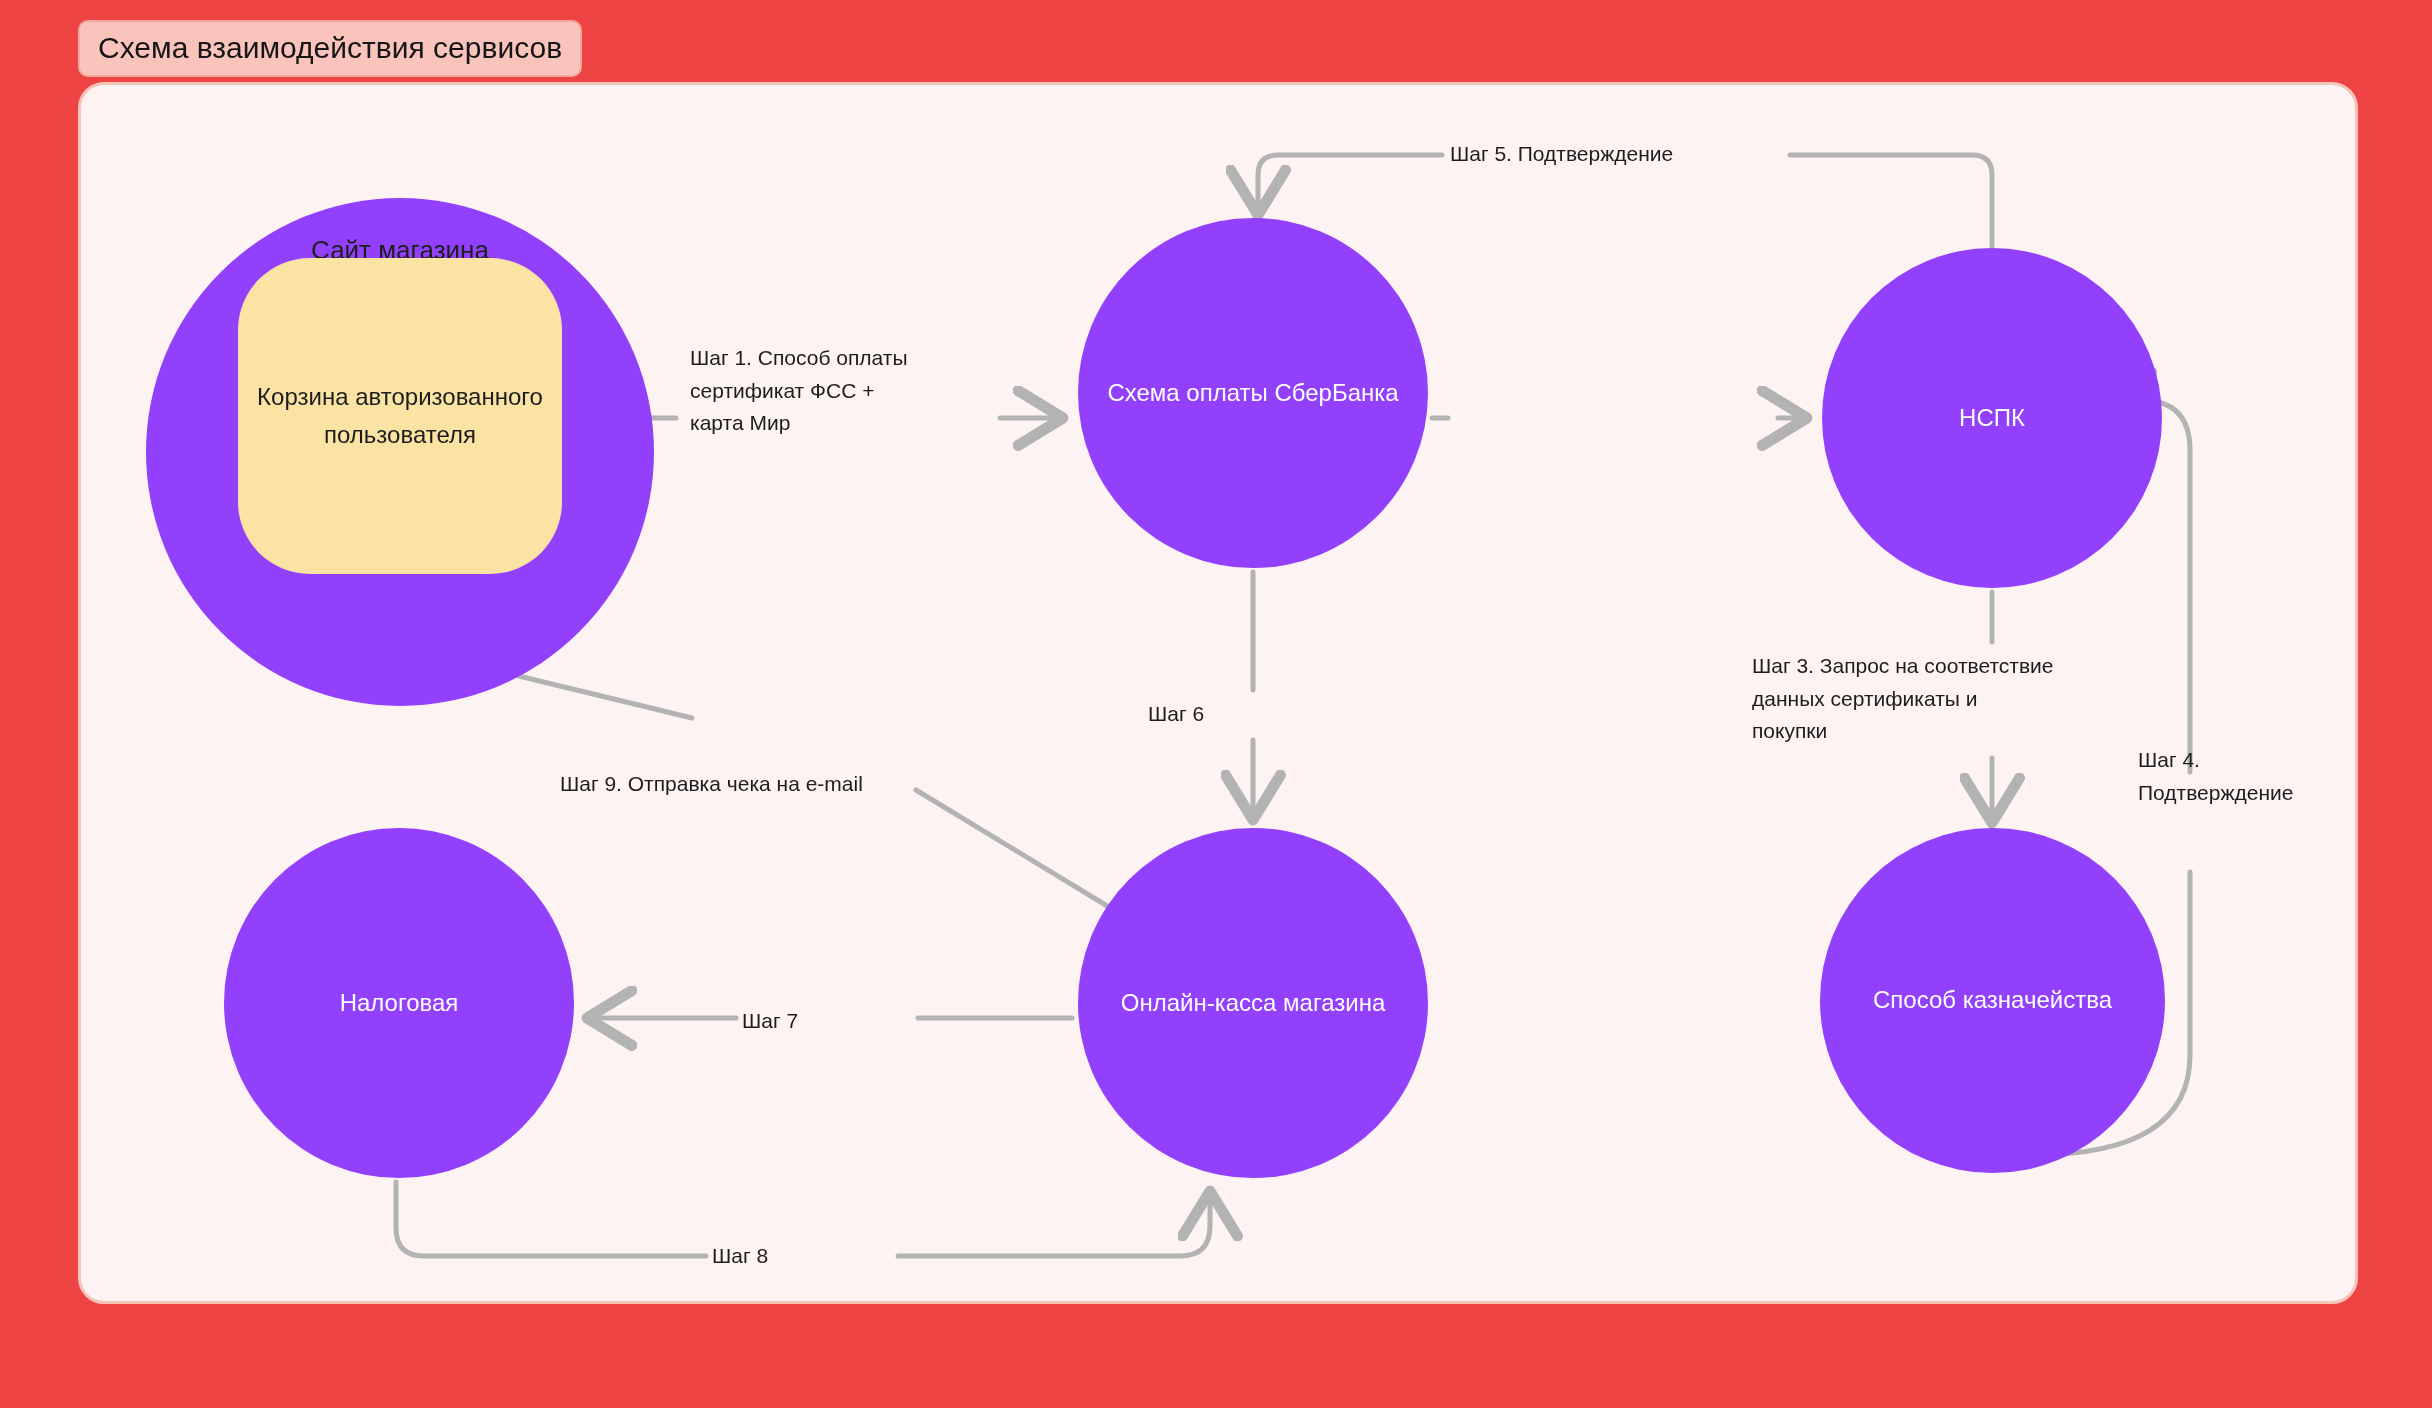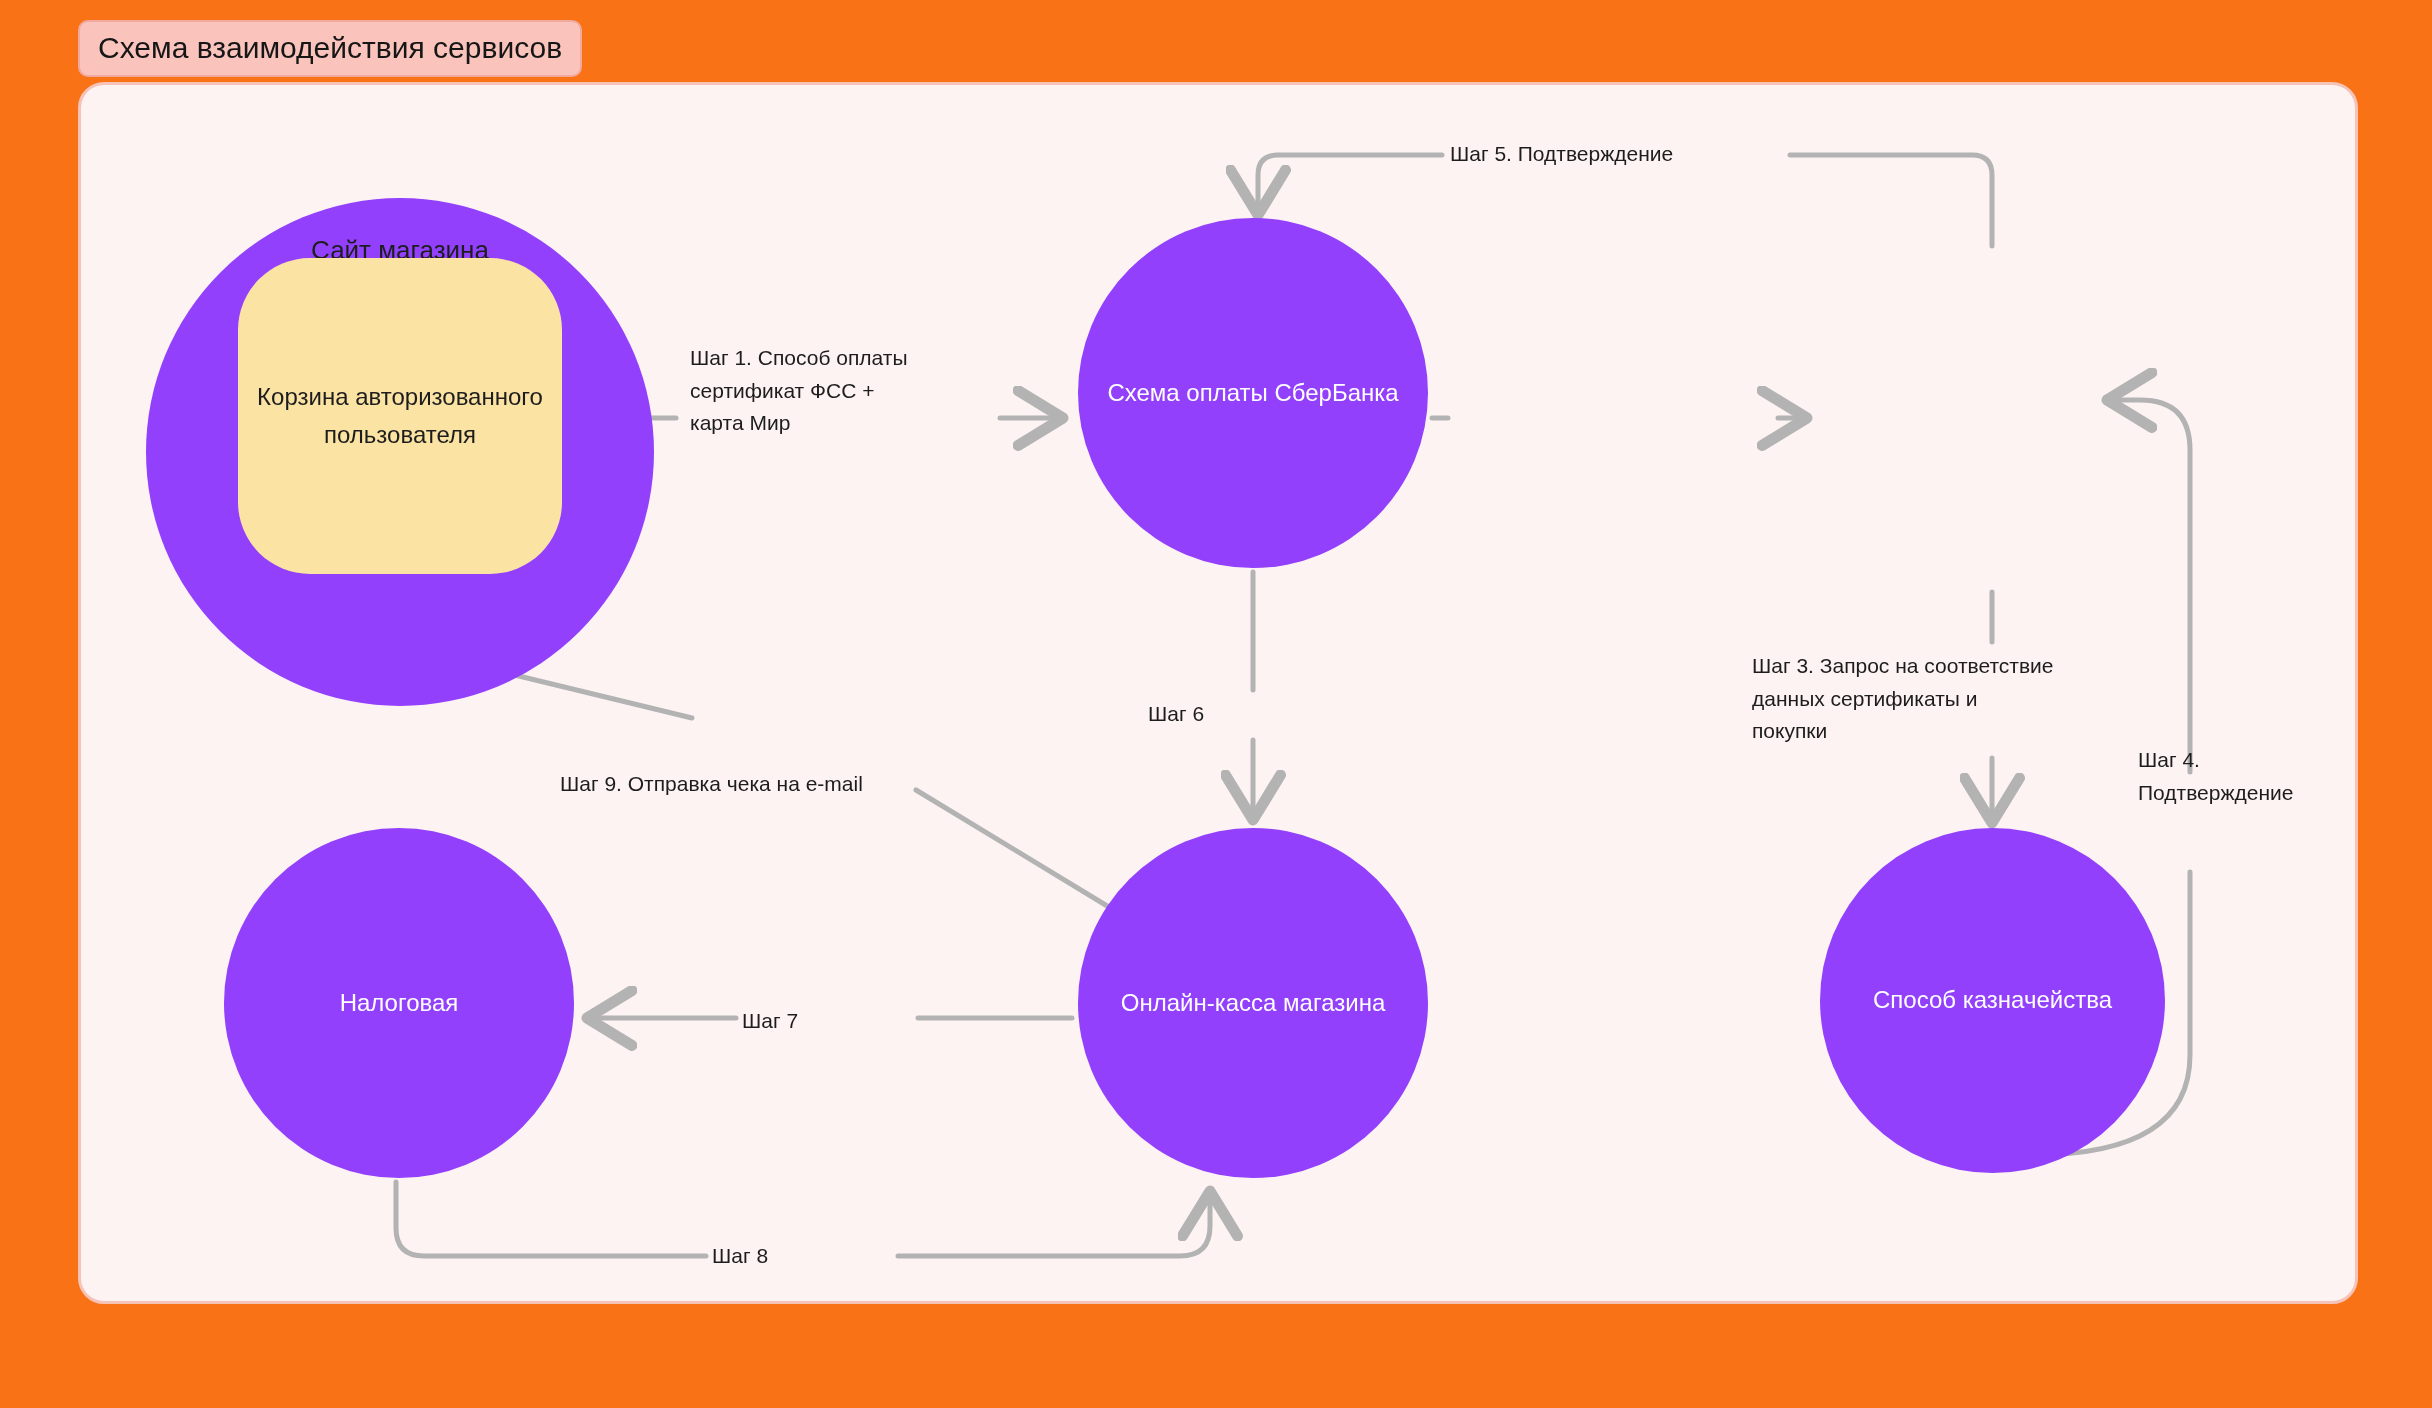--- a/index.html
+++ b/index.html
@@ -7,21 +7,21 @@
     padding: 0;
     background: #ffffff;
   }
   body {
     font-family: "Liberation Sans", sans-serif;
   }
   #canvas {
     position: relative;
     width: 2432px;
     height: 1408px;
-    background: #f97316;
+    background: #ef4444;
     overflow: hidden;
   }
 
   
   #title-badge {
     position: absolute;
     left: 78px;
     top: 20px;
     padding: 9px 18px 11px 18px;
     background: #fac4bd;
@@ -181,20 +181,23 @@
     <span>Корзина
 авторизованного
 пользователя</span>
   </div>
 
   <div class="node" id="node-sber">
     <span>Схема оплаты
 СберБанка</span>
   </div>
 
+  <div class="node" id="node-nspk">
+    <span>НСПК</span>
+  </div>
 
   <div class="node" id="node-treasury">
     <span>Способ
 казначейства</span>
   </div>
 
   <div class="node" id="node-cashbox">
     <span>Онлайн-касса
 магазина</span>
   </div>

